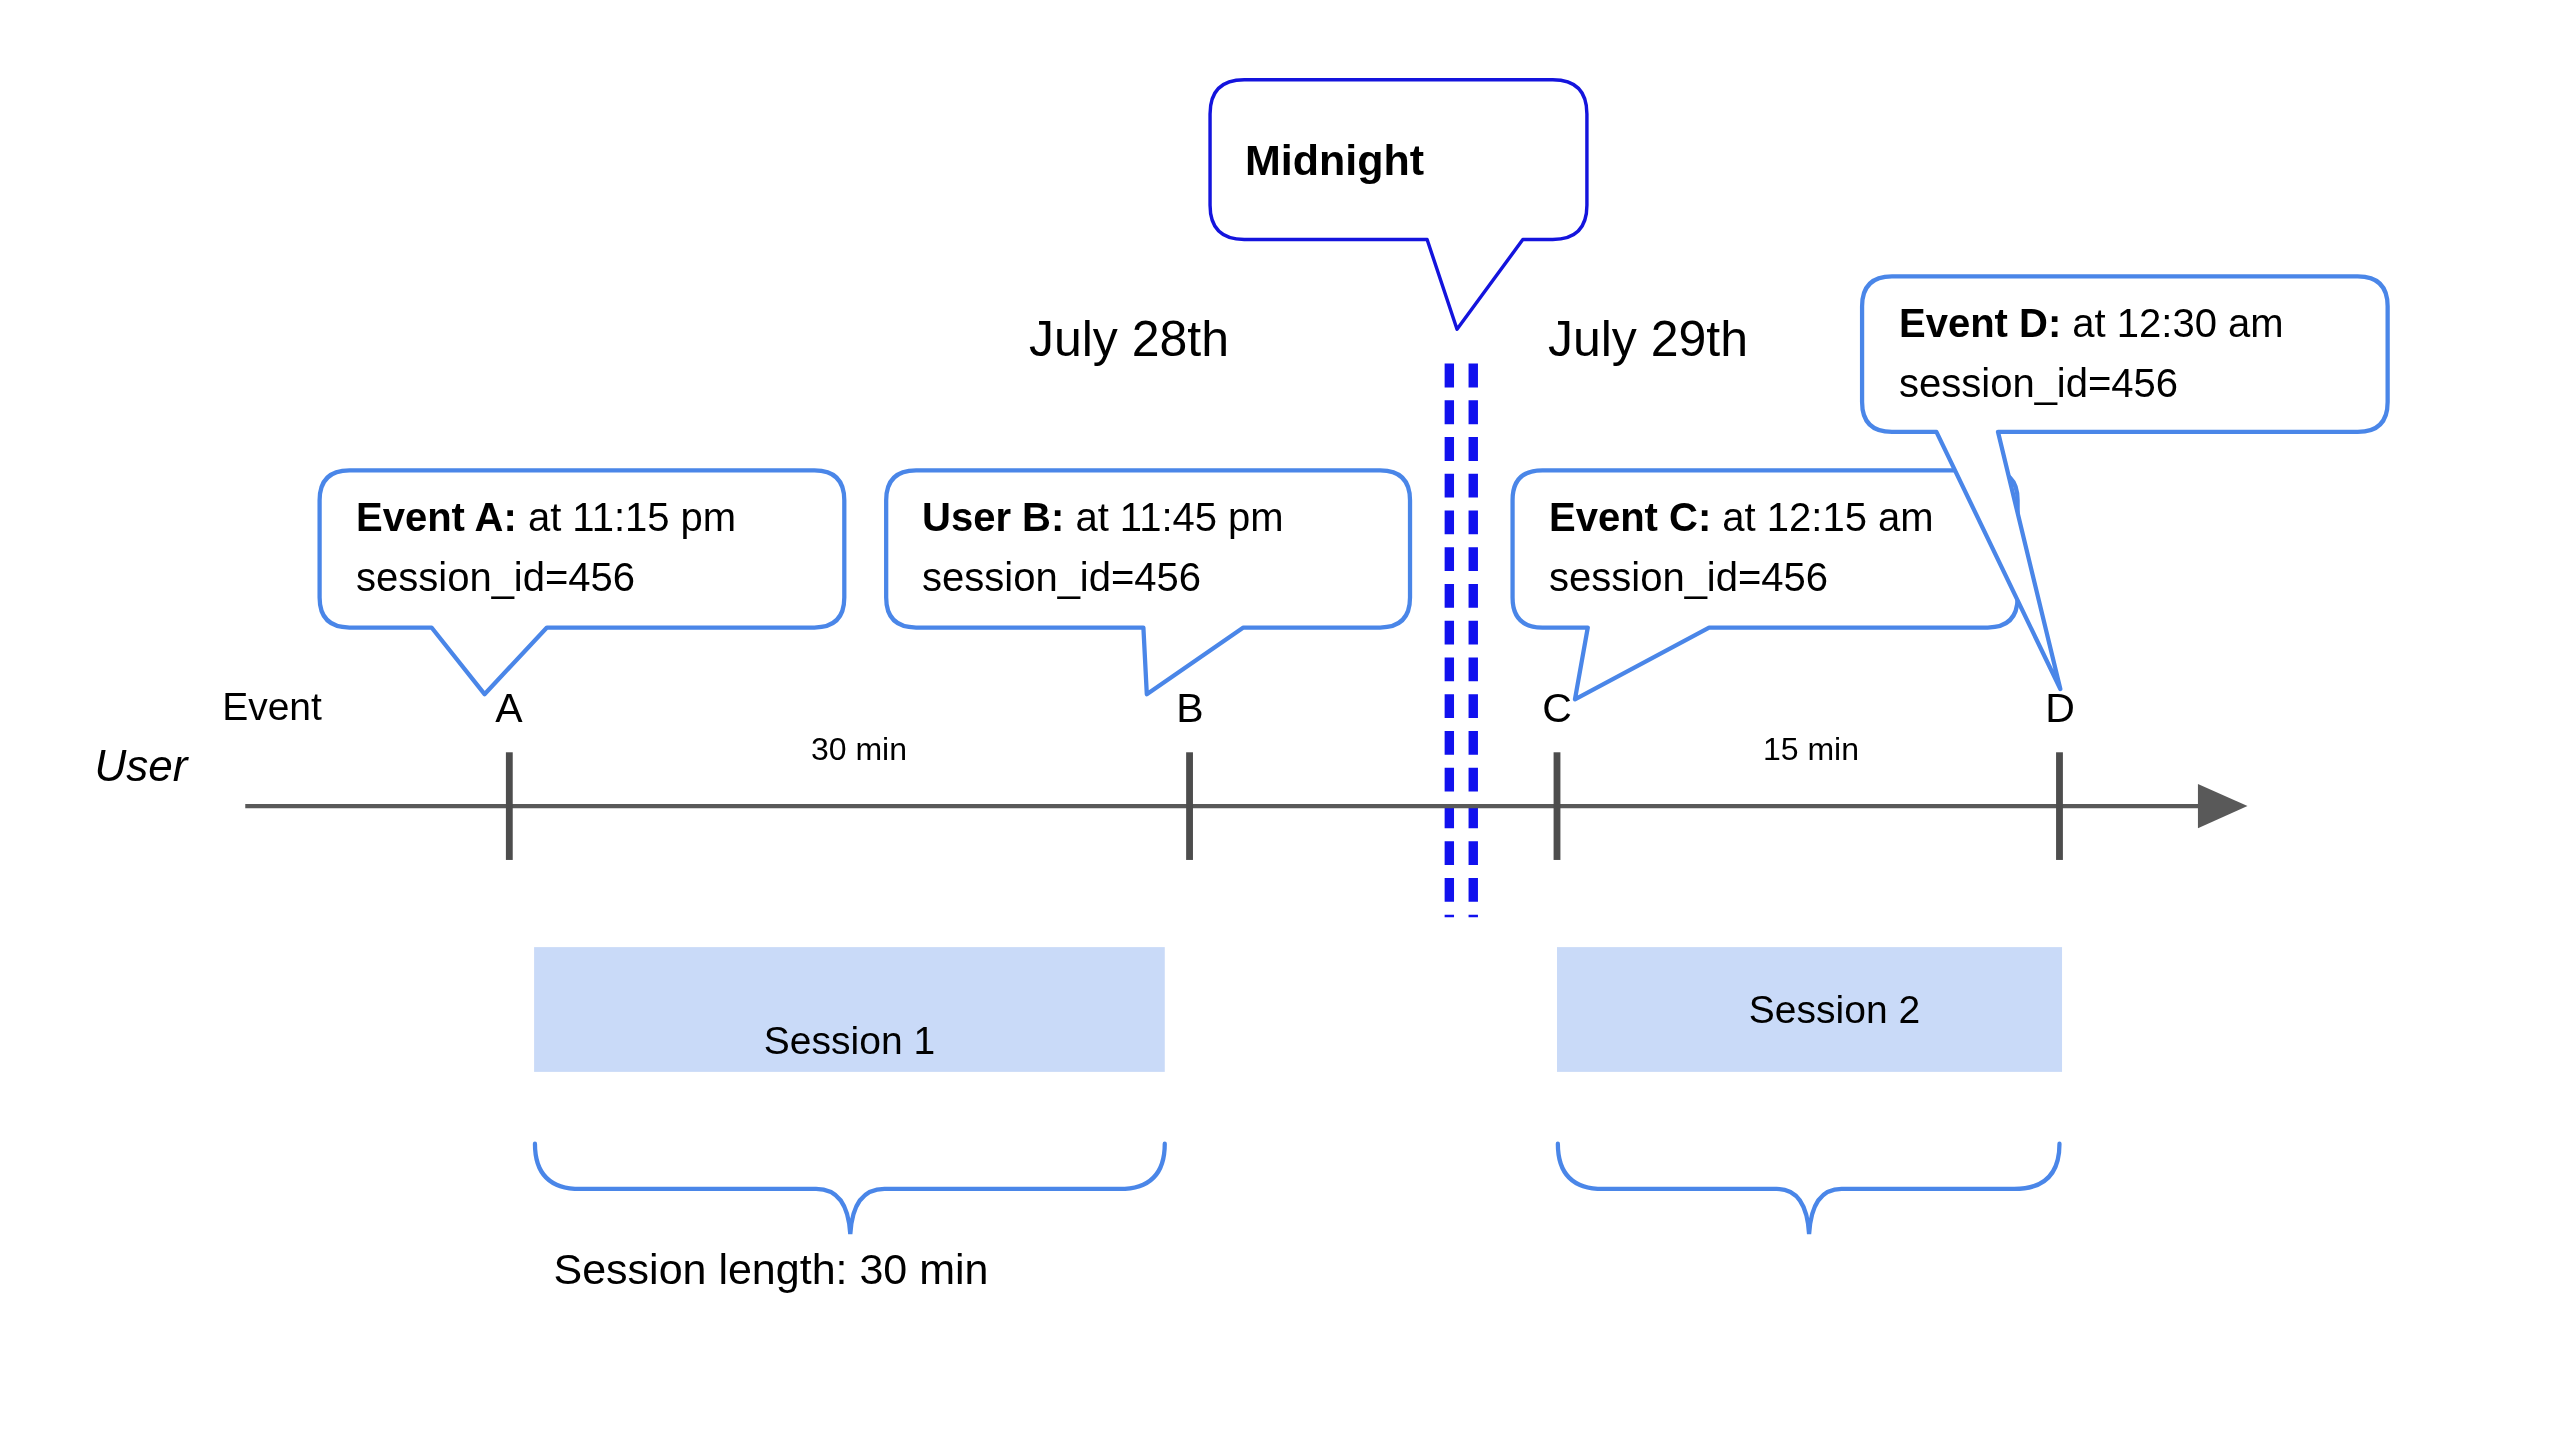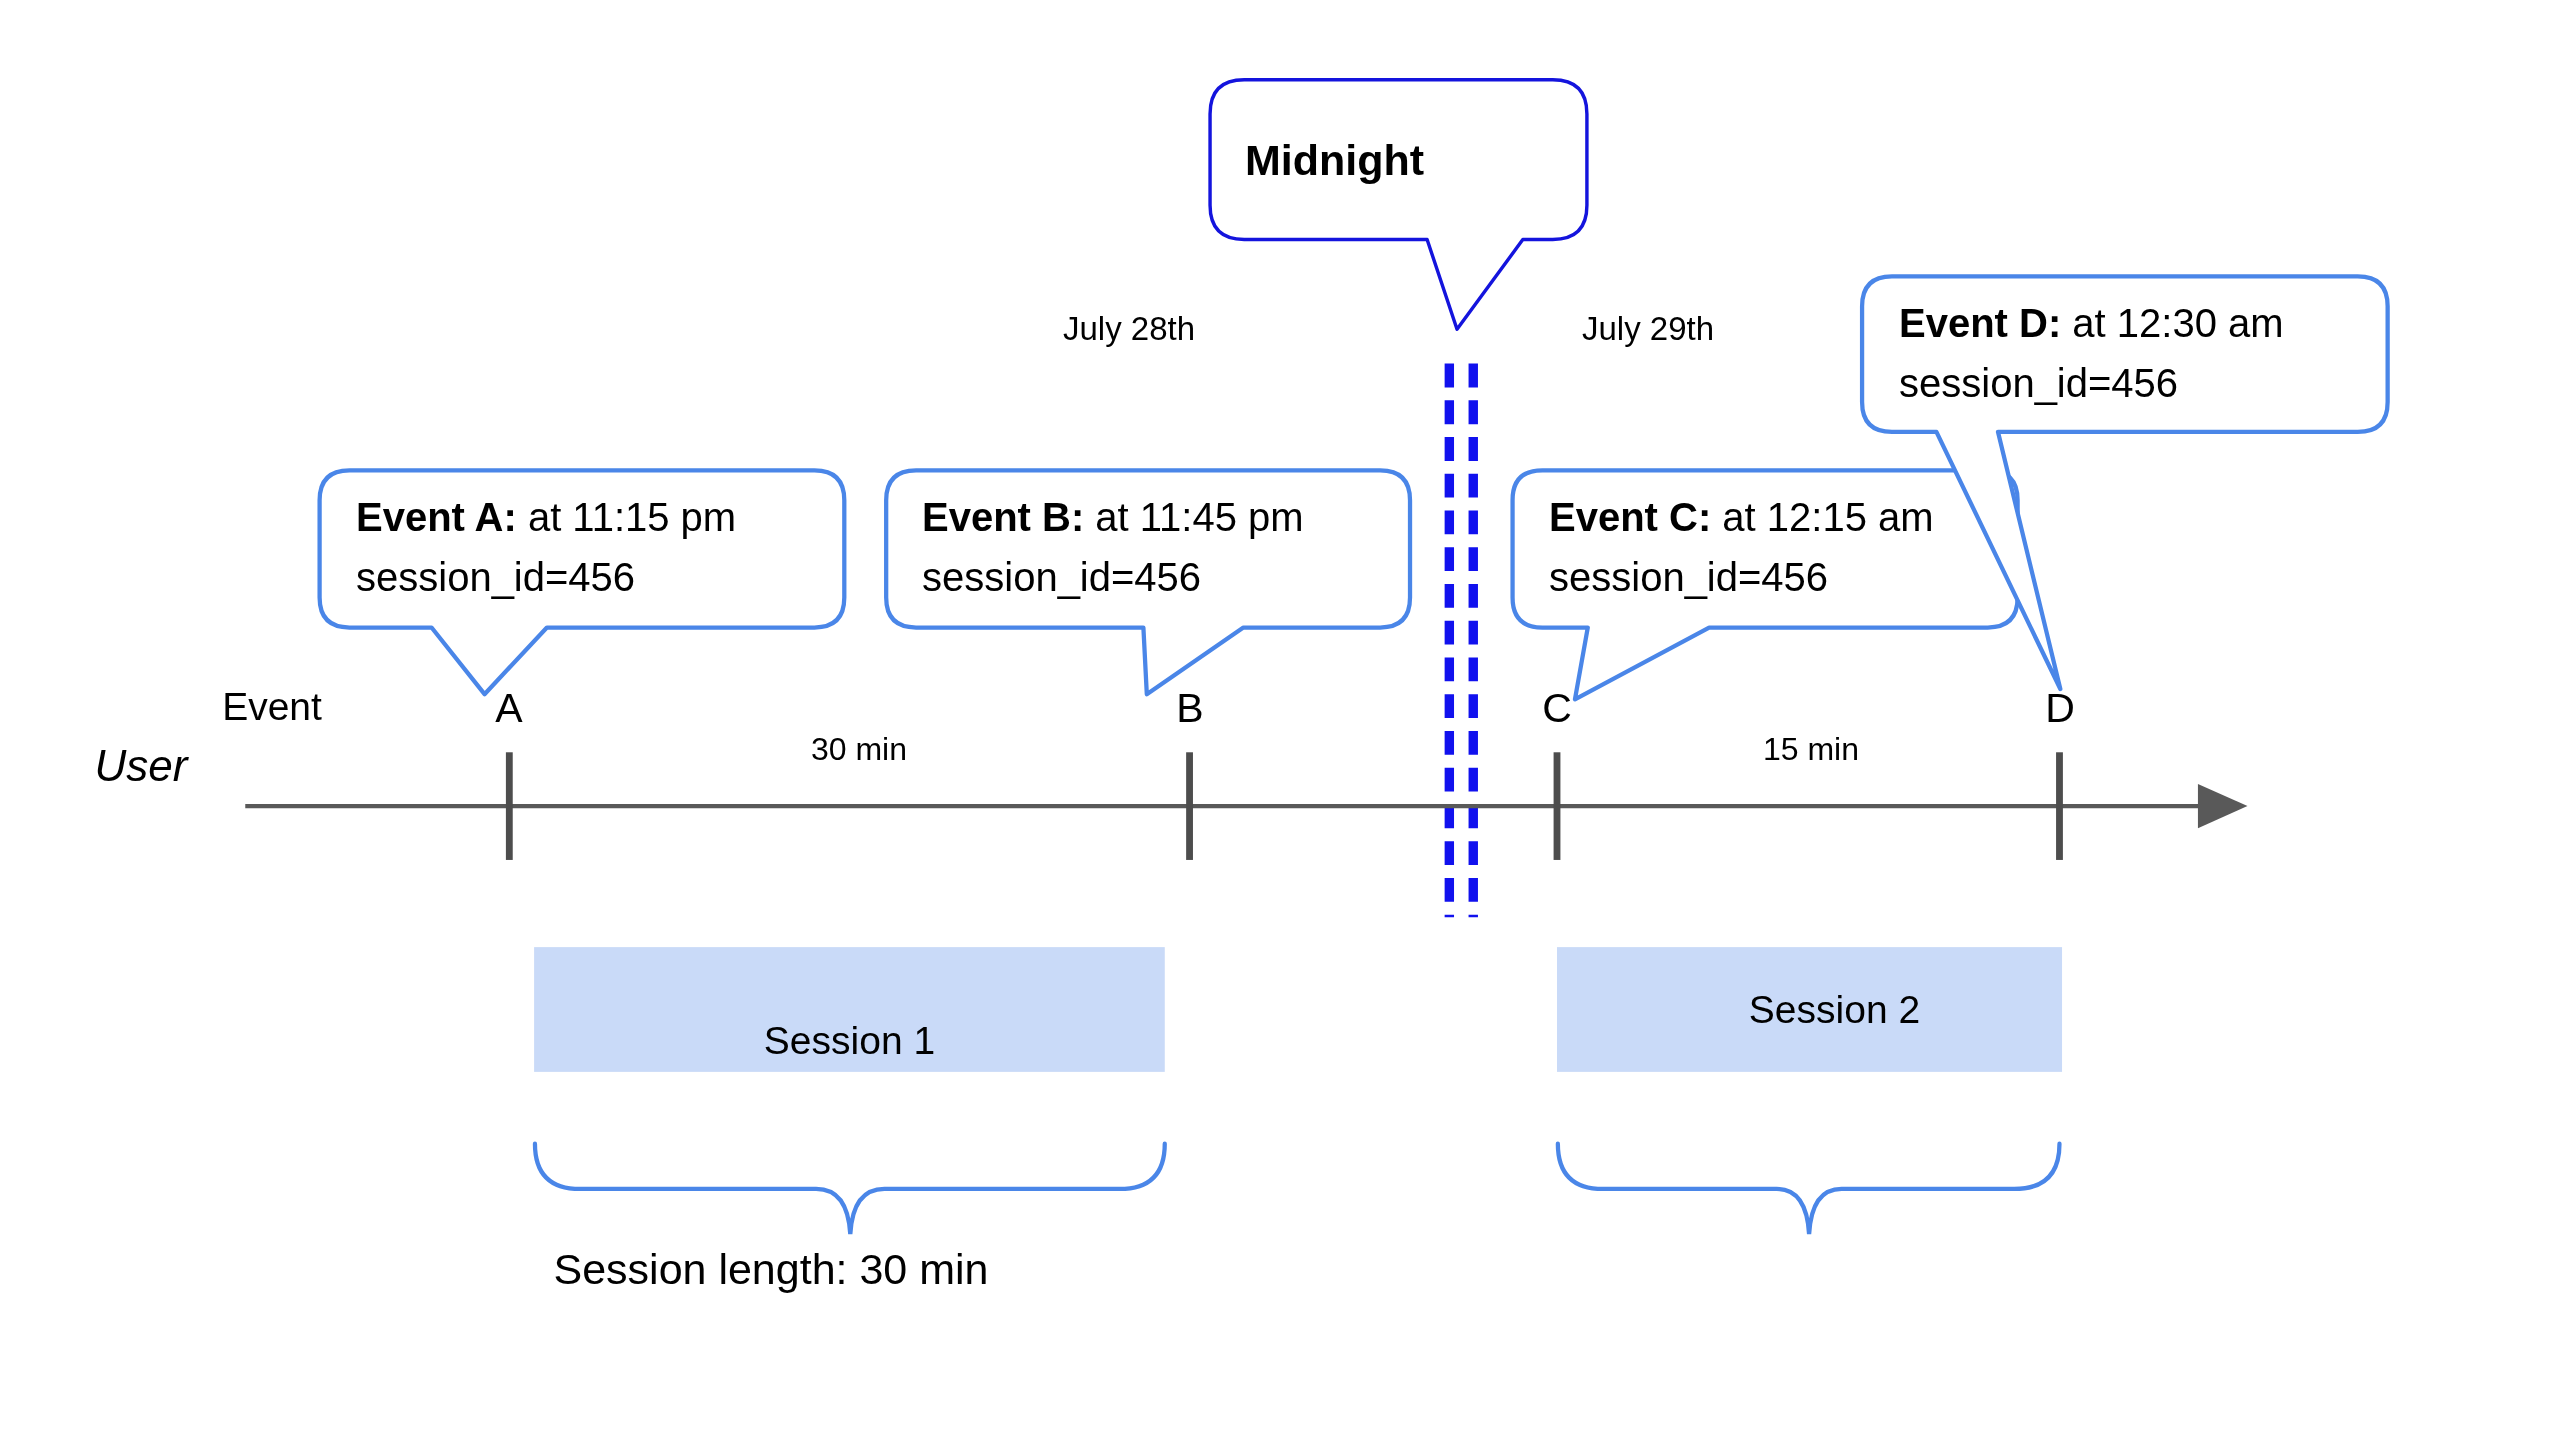--- a/index.html
+++ b/index.html
@@ -8,21 +8,21 @@
     --session-fill:#c9daf8; --background:#ffffff;
   }
   html,body{margin:0;padding:0;background:var(--background);}
   #canvas{position:relative;width:2550px;height:1455px;background:var(--background);
           overflow:hidden;font-family:"Liberation Sans",sans-serif;}
   svg.layer{position:absolute;left:0;top:0;}
   .t{position:absolute;color:var(--ink);white-space:nowrap;line-height:1.2;}
   .center{transform:translateX(-50%);}
   .bubble-text{font-size:40px;line-height:60px;}
   .bubble-text .b{font-weight:bold;}
-  .date{font-size:33px;}
+  .date{font-size:50px;}
   .letter{font-size:41px;}
   .axis-label{font-size:39px;}
   .user{font-size:44px;}
   .mins{font-size:32px;}
   .midnight{font-size:43px;font-weight:bold;}
   .session-box{position:absolute;display:flex;align-items:center;justify-content:center;
                font-size:39px;color:var(--ink);}
   .length{font-size:43px;}
   .timeline-stroke{stroke:var(--line);stroke-width:5;}
   .tick-stroke{stroke:var(--tick);stroke-width:8;}
@@ -68,21 +68,21 @@
   <div class="t midnight" style="left:1245px;top:135px;">Midnight</div>
 
   <div class="t date center" style="left:1129px;top:309px;">July 28th</div>
   <div class="t date center" style="left:1648px;top:309px;">July 29th</div>
 
   <div class="t bubble-text" style="left:356px;top:487px;">
     <div><span class="b">Event A:</span><span> at 11:15 pm</span></div>
     <div>session_id=456</div>
   </div>
   <div class="t bubble-text" style="left:922px;top:487px;">
-    <div><span class="b">Event B:</span><span> at 11:45 pm</span></div>
+    <div><span class="b">User B:</span><span> at 11:45 pm</span></div>
     <div>session_id=456</div>
   </div>
   <div class="t bubble-text" style="left:1549px;top:487px;">
     <div><span class="b">Event C:</span><span> at 12:15 am</span></div>
     <div>session_id=456</div>
   </div>
   <div class="t bubble-text" style="left:1899px;top:293px;">
     <div><span class="b">Event D:</span><span> at 12:30 am</span></div>
     <div>session_id=456</div>
   </div>

